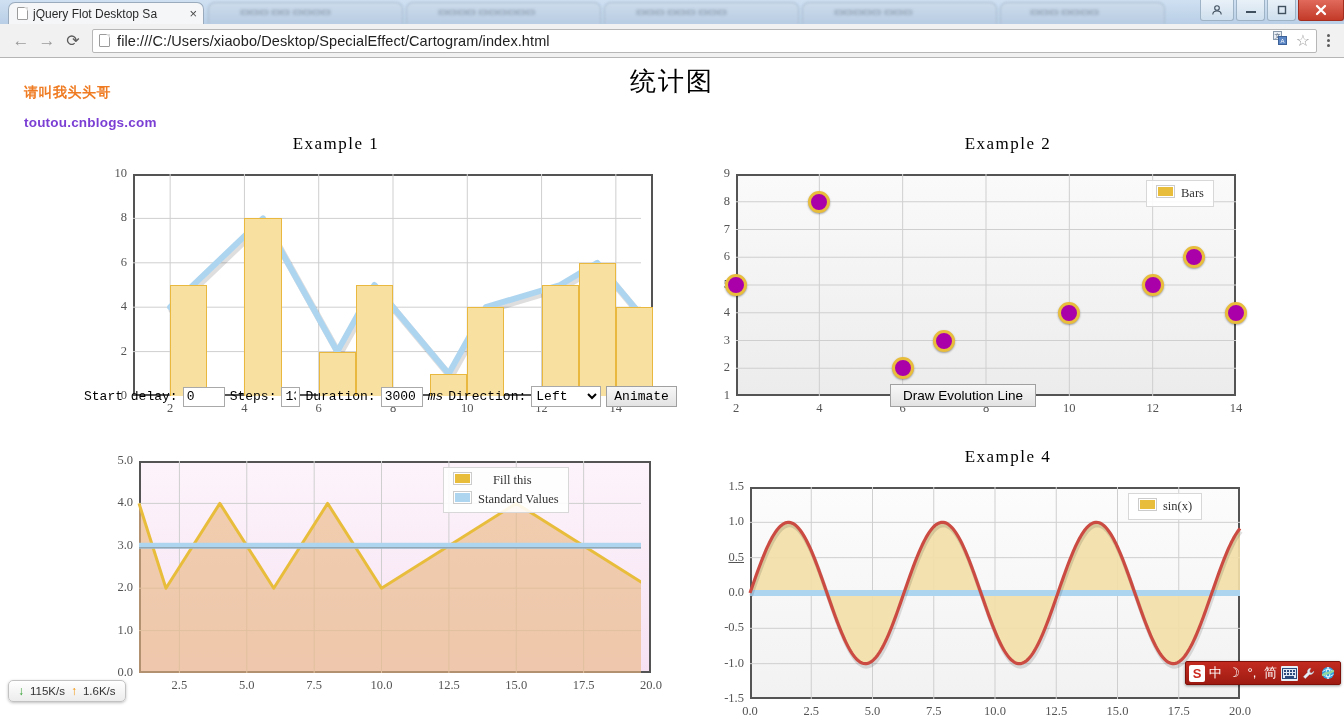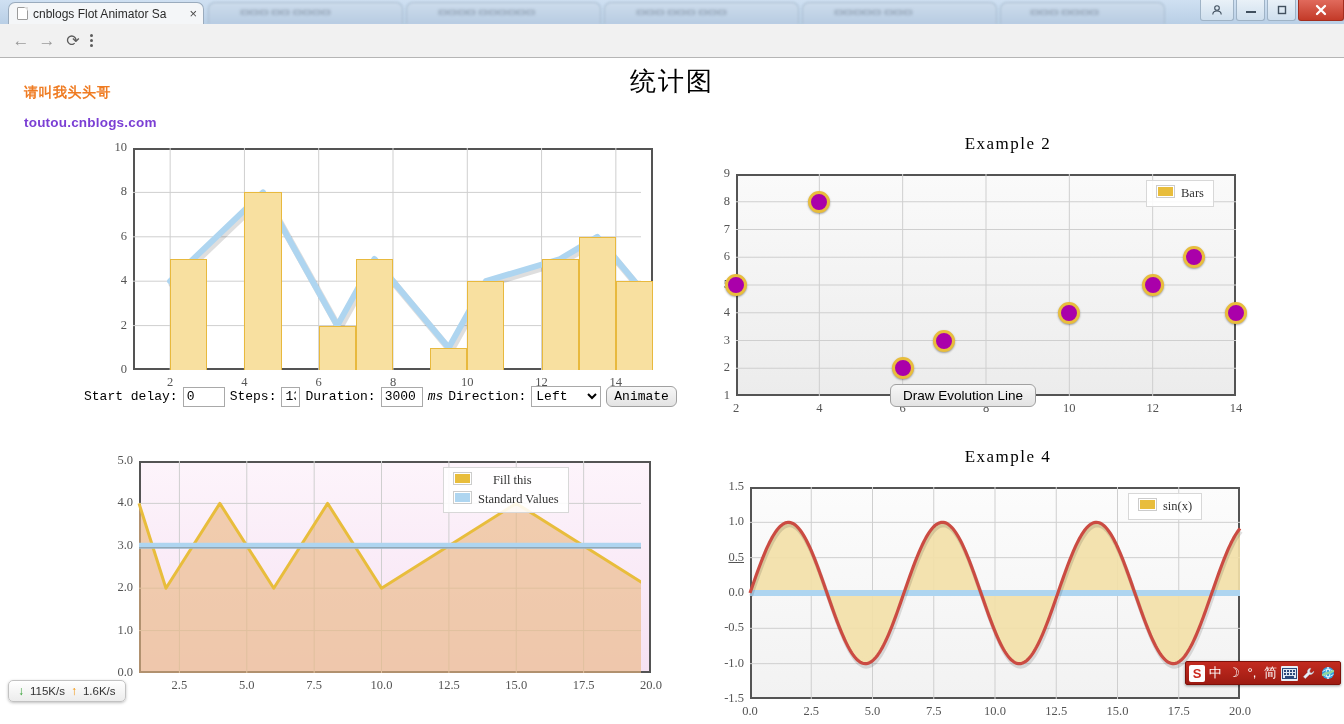--- a/index.html
+++ b/index.html
@@ -189,21 +189,21 @@
     border: 1px solid #a9a9a9; height: 20px; padding: 0 3px; color: #000;
     background: #fff;
   }
   .controls select {
     font-family: "Liberation Mono", monospace; font-size: 13px;
     border: 1px solid #a9a9a9; height: 21px; background: #fff; color: #000;
     width: 70px;
   }
   .btn {
     font-family: "Liberation Mono", monospace; font-size: 13px;
-    border: 1px solid #a0a0a0; border-radius: 6px;
+    border: 1px solid #a0a0a0; border-radius: 0;
     background: linear-gradient(to bottom,#f7f7f7,#e3e3e3);
     padding: 2px 7px; color: #000; cursor: default;
   }
   .btn.wide {
     font-family: "Liberation Sans", sans-serif; font-size: 13.5px;
     padding: 3px 12px;
   }
   .ital { font-style: italic; }
 
   
@@ -253,21 +253,21 @@
     <div class="blurtext" style="left:438px;">▭▭▭▭ ▭▭▭▭▭▭</div>
     <div class="tabstrip-blurblock" style="left:604px;width:195px;"></div>
     <div class="blurtext" style="left:636px;">▭▭▭ ▭▭▭ ▭▭▭</div>
     <div class="tabstrip-blurblock" style="left:802px;width:195px;"></div>
     <div class="blurtext" style="left:834px;">▭▭▭▭▭ ▭▭▭</div>
     <div class="tabstrip-blurblock" style="left:1000px;width:165px;"></div>
     <div class="blurtext" style="left:1030px;">▭▭▭ ▭▭▭▭</div>
 
     <div class="tab active">
       <span class="tab-fav"></span>
-      <span class="tab-title">cnblogs Flot Animator Sa</span>
+      <span class="tab-title">jQuery Flot Desktop Sa</span>
       <span class="tab-close">×</span>
     </div>
 
     <div class="win-controls">
       <div class="win-btn user">
         <svg width="12" height="12" viewBox="0 0 12 12" aria-hidden="true">
             <circle cx="6" cy="4" r="2.3" fill="none" stroke="#41505f" stroke-width="1.1"></circle>
             <path d="M1.8 10.6c0-2.3 1.9-3.6 4.2-3.6s4.2 1.3 4.2 3.6" fill="none" stroke="#41505f" stroke-width="1.1"></path>
           </svg>
       </div>
@@ -286,38 +286,54 @@
             <path d="M3 3 L11 11 M11 3 L3 11" stroke="#fff" stroke-width="2.3" stroke-linecap="round"></path>
           </svg>
       </div>
     </div>
   </div>
 
   <div class="toolbar">
     <div class="nav-btn">←</div>
     <div class="nav-btn">→</div>
     <div class="nav-btn enabled reload">⟳</div>
+    <div class="omnibox">
+      <span class="omni-icon"></span>
+      <span class="omni-url">file:///C:/Users/xiaobo/Desktop/SpecialEffect/Cartogram/index.html</span>
+      <span class="omni-right">
+        <span>
+          <svg width="15" height="15" viewBox="0 0 15 15" aria-hidden="true">
+              <rect x="0.5" y="0.5" width="8" height="8" fill="#e9eef5" stroke="#8a9aad"></rect>
+              <text x="4.5" y="7" font-size="6" text-anchor="middle" fill="#46576d" font-family="Liberation Sans">文</text>
+              <rect x="5.5" y="5.5" width="8" height="8" fill="#5b86c6" stroke="#3c6098"></rect>
+              <text x="9.5" y="12" font-size="6" text-anchor="middle" fill="#fff" font-family="Liberation Sans">A</text>
+            </svg>
+        </span>
+        <span class="star">☆</span>
+      </span>
+    </div>
     <div class="menu-dots">
         <i></i>
         <i></i>
         <i></i>
       </div>
   </div>
 
   <div class="page">
 
     <div class="wm1">请叫我头头哥</div>
     <div class="wm2">toutou.cnblogs.com</div>
     <h1 class="page-title">统计图</h1>
 
     <div class="charts">
 
       <div class="row">
 
         <div class="cell">
+          <div class="chart-title">Example 1</div>
           <div class="chart-box" style="width:610px;height:265px;">
             <div class="plot" id="p1" style="left:102px;top:14px;width:520px;height:222px;"></div>
             <svg id="svg1" width="610" height="265" style="position:absolute;left:0;top:0;">
                 <line x1="102" y1="191.6" x2="622" y2="191.6" stroke="#cfcfcf" stroke-width="1"></line>
                 <line x1="102" y1="147.2" x2="622" y2="147.2" stroke="#cfcfcf" stroke-width="1"></line>
                 <line x1="102" y1="102.80000000000001" x2="622" y2="102.80000000000001" stroke="#cfcfcf" stroke-width="1"></line>
                 <line x1="102" y1="58.39999999999998" x2="622" y2="58.39999999999998" stroke="#cfcfcf" stroke-width="1"></line>
                 <line x1="139.14285714285714" y1="14" x2="139.14285714285714" y2="236" stroke="#cfcfcf" stroke-width="1"></line>
                 <line x1="213.42857142857142" y1="14" x2="213.42857142857142" y2="236" stroke="#cfcfcf" stroke-width="1"></line>
                 <line x1="287.7142857142857" y1="14" x2="287.7142857142857" y2="236" stroke="#cfcfcf" stroke-width="1"></line>

